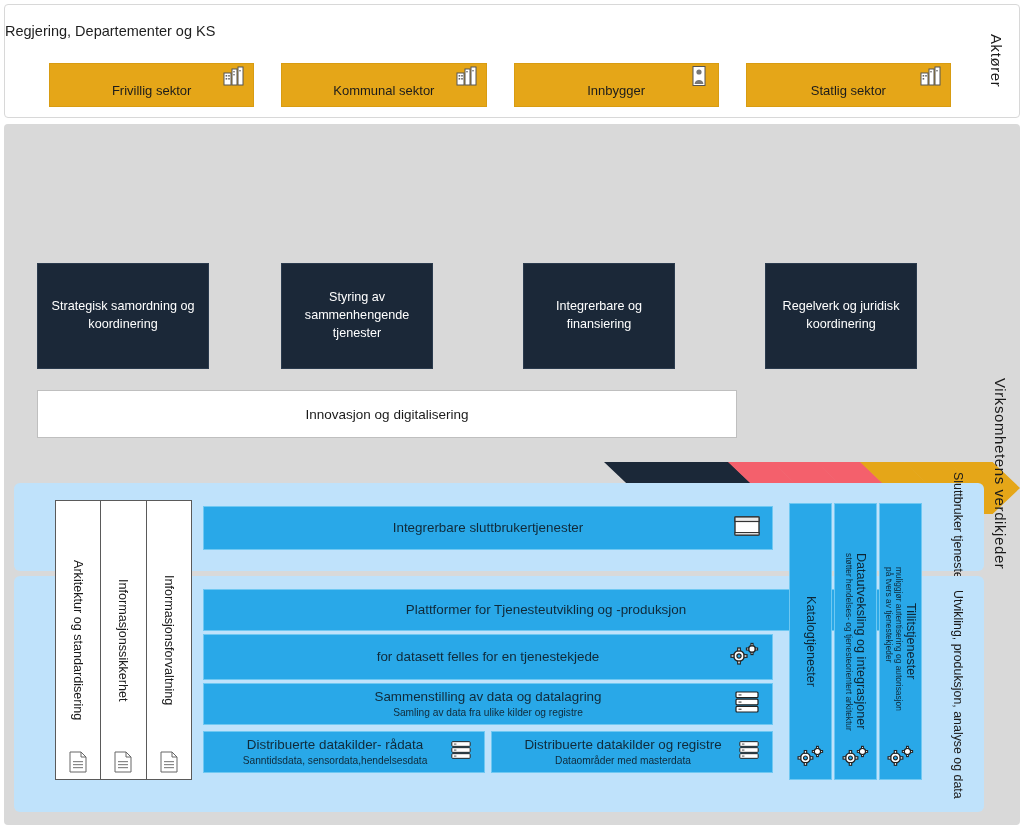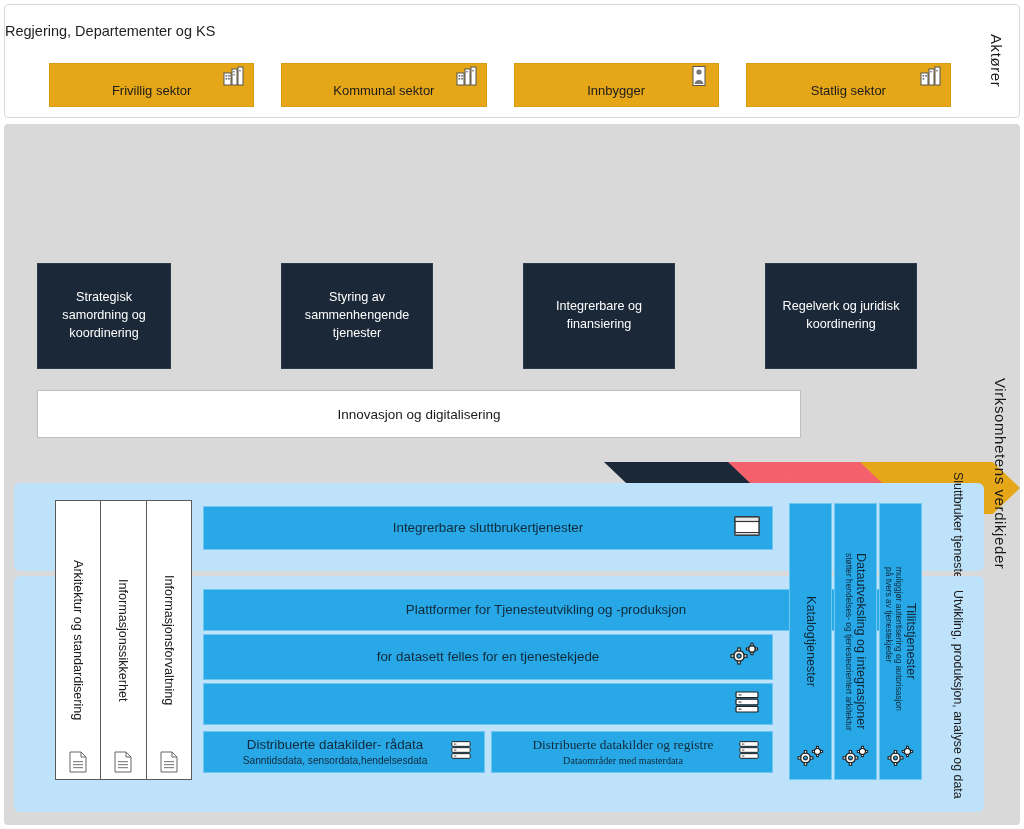--- a/index.html
+++ b/index.html
@@ -86,28 +86,28 @@
     background: #1b2838;
     border: 1px solid #2a3a4d;
     color: #ffffff;
     display: flex; align-items: center; justify-content: center;
     text-align: center;
     font-size: 12.6px;
     line-height: 1.42;
     padding: 0 6px;
     box-sizing: border-box;
   }
-  #gov-0 { left: 0px;   width: 134px; }
+  #gov-0 { left: 0px;   width: 172px; }
   #gov-1 { left: 244px; width: 152px; }
   #gov-2 { left: 486px; width: 152px; }
   #gov-3 { left: 728px; width: 152px; }
 
   #innovation-bar {
     position: absolute; left: 33px; top: 266px;
-    width: 764px; height: 48px;
+    width: 700px; height: 48px;
     background: #ffffff;
     border: 1px solid #bfbfbf;
     display: flex; align-items: center; justify-content: center;
     font-size: 13.5px;
     box-sizing: border-box;
   }
 
   
   #chev-wrap {
     position: absolute; left: 0; top: 333px;
@@ -492,20 +492,24 @@
           <rect x="-1" y="3.2" width="2" height="2.4"></rect>
           <rect x="-5.6" y="-1" width="2.4" height="2"></rect>
           <rect x="3.2" y="-1" width="2.4" height="2"></rect>
         </g>
       </g>
     </svg>
   </span>
 </div>
 
 <div class="sbar" id="bar-samme">
+  <div>
+    <div class="t1">Sammenstilling av data og datalagring</div>
+    <div class="t2">Samling av data fra ulike kilder og registre</div>
+  </div>
   <span class="ico-right">
     <svg viewBox="0 0 26 24" width="26" height="24">
       <g fill="#fff" stroke="#222" stroke-width="1.2">
         <rect x="2" y="2" width="22" height="5.6" rx="1"></rect>
         <rect x="2" y="9.2" width="22" height="5.6" rx="1"></rect>
         <rect x="2" y="16.4" width="22" height="5.6" rx="1"></rect>
       </g>
       <g fill="#6b6b6b">
         <rect x="4.5" y="4.2" width="3" height="1.4"></rect>
         <rect x="4.5" y="11.4" width="3" height="1.4"></rect>
@@ -530,21 +534,21 @@
       <g fill="#6b6b6b">
         <rect x="4.5" y="4.2" width="3" height="1.4"></rect>
         <rect x="4.5" y="11.4" width="3" height="1.4"></rect>
         <rect x="4.5" y="18.6" width="3" height="1.4"></rect>
       </g>
     </svg>
   </span>
 </div>
 
 <div class="sbar" id="bar-dist2">
-  <div style="padding-right:18px;font-family:Liberation Serif, serif;">
+  <div style="padding-right:18px;">
     <div class="t1">Distribuerte datakilder og registre</div>
     <div class="t2">Dataområder med masterdata</div>
   </div>
   <span class="ico-right">
     <svg viewBox="0 0 26 24" width="22" height="20">
       <g fill="#fff" stroke="#222" stroke-width="1.2">
         <rect x="2" y="2" width="22" height="5.6" rx="1"></rect>
         <rect x="2" y="9.2" width="22" height="5.6" rx="1"></rect>
         <rect x="2" y="16.4" width="22" height="5.6" rx="1"></rect>
       </g>

